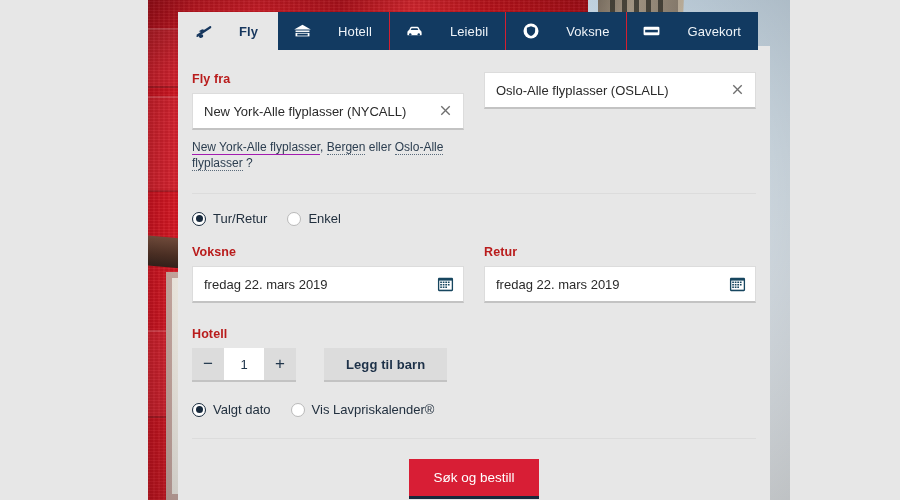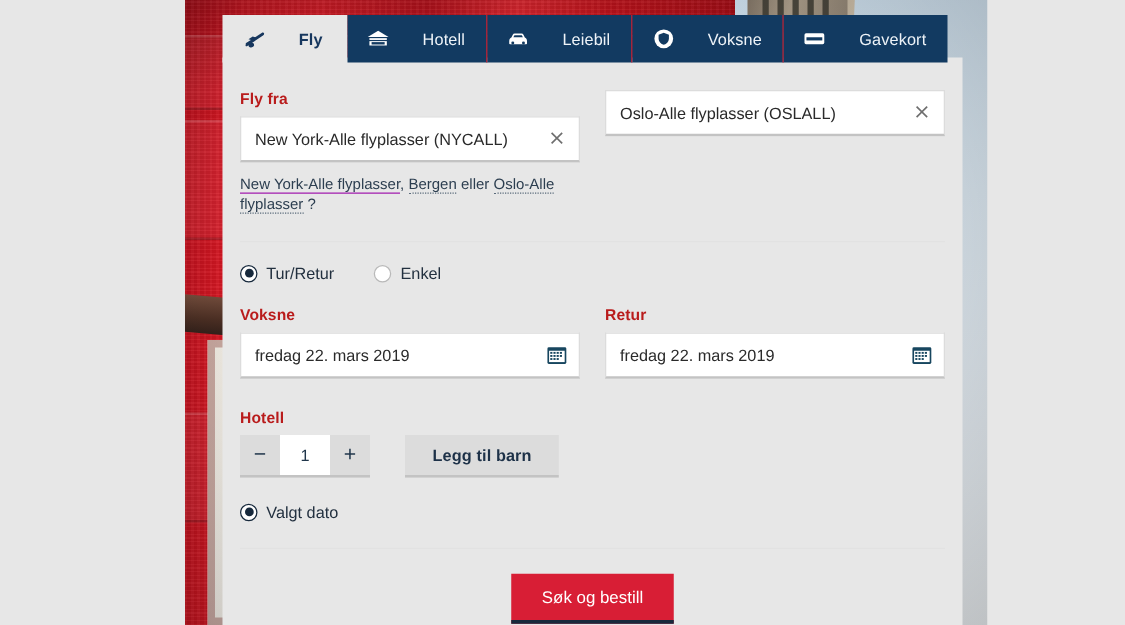--- a/index.html
+++ b/index.html
@@ -148,21 +148,21 @@
     cursor: pointer;
   }
   .hint .solid {
     border-bottom: 1px solid #a21caf;
     cursor: pointer;
   }
 
   .divider { height: 1px; background: #fafafa; margin: 22px 14px 0 14px;
              border-top: 1px solid #dcdcdc; }
 
-  .radio-row { display: flex; align-items: center; gap: 32px; margin-top: 17px; }
+  .radio-row { display: flex; align-items: center; gap: 20px; margin-top: 17px; }
   .radio { display: flex; align-items: center; gap: 7px; cursor: pointer; font-size: 13px; color: #22303f; }
   .rdot {
     width: 14px; height: 14px; border-radius: 50%;
     background: #fff; border: 1px solid #b9b9b9;
     display: flex; align-items: center; justify-content: center;
     flex: 0 0 auto;
   }
   .radio.sel .rdot { border: 1px solid #17293c; }
   .radio.sel .rdot::after {
     content: ""; width: 7px; height: 7px; border-radius: 50%; background: #17293c;
@@ -415,20 +415,24 @@
           <div class="sbtn">+</div>
         </div>
         <div class="childbtn">Legg til barn</div>
       </div>
 
       <div class="radio-row" style="margin-top:20px">
         <div class="radio sel">
           <span class="rdot"></span>
           <span>Valgt dato</span>
         </div>
+        <div class="radio">
+          <span class="rdot"></span>
+          <span>Vis Lavpriskalender®</span>
+        </div>
       </div>
     </div>
 
     <div class="divider" style="margin-top:21px"></div>
 
     <div class="inner">
       <div class="submit-row">
         <button class="submit">Søk og bestill</button>
         <span class="eller">eller</span>
         <span class="cancel">avbryt</span>

